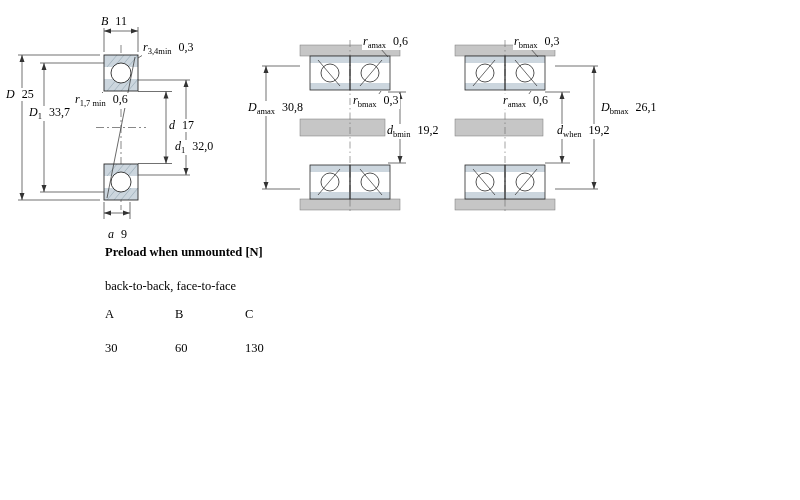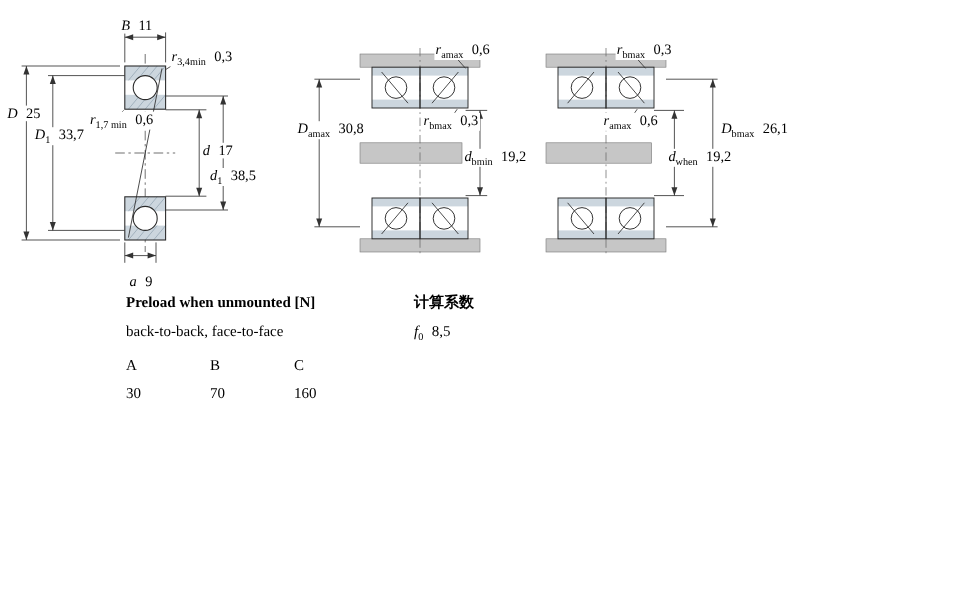--- a/index.html
+++ b/index.html
@@ -11,21 +11,21 @@
   svg.linework { position:absolute; left:0; top:0; }
   .dim-label { position:absolute; font-size:12px; line-height:1.05;
                white-space:nowrap; background:#fff; padding:0 1px; }
   .dim-label .sym { font-style:italic; }
   .dim-label sub { font-size:8.5px; }
   .dim-label .val { margin-left:7px; }
   .text-block { position:absolute; font-size:12.5px; line-height:1.15;font-family:Liberation Serif, serif; }
   .bold { font-weight:bold; }
   .row { display:flex; }
   .cell { width:70px; font-size:12.5px; }
-  .mt2 { margin-top:10px; }
+  .mt2 { margin-top:20px; }
   .mt13 { margin-top:13px; }
 </style>
 </head>
 <body>
 
 <div class="canvas">
 
   <svg class="linework" width="800" height="500" viewBox="0 0 800 500">
 
     <g>
@@ -193,21 +193,21 @@
   <div class="dim-label" style="left:28px;top:106px">
     <span class="sym">D</span><sub>1</sub><span class="val">33,7</span>
   </div>
   <div class="dim-label" style="left:74px;top:93px">
     <span class="sym">r</span><sub>1,7 min</sub><span class="val">0,6</span>
   </div>
   <div class="dim-label" style="left:168px;top:119px">
     <span class="sym">d</span><span class="val">17</span>
   </div>
   <div class="dim-label" style="left:174px;top:140px">
-    <span class="sym">d</span><sub>1</sub><span class="val">38,5</span>
+    <span class="sym">d</span><sub>1</sub><span class="val">32,0</span>
   </div>
   <div class="dim-label" style="left:107px;top:228px">
     <span class="sym">a</span><span class="val">9</span>
   </div>
 
   <div class="dim-label" style="left:362px;top:35px">
     <span class="sym">r</span><sub>amax</sub><span class="val">0,6</span>
   </div>
   <div class="dim-label" style="left:247px;top:101px">
     <span class="sym">D</span><sub>amax</sub><span class="val">30,8</span>
@@ -235,25 +235,19 @@
   <div class="text-block" style="left:105px;top:245px">
     <div class="bold">Preload when unmounted [N]</div>
     <div class="mt2">back-to-back, face-to-face</div>
     <div class="row mt13">
       <div class="cell">A</div>
       <div class="cell">B</div>
       <div class="cell">C</div>
     </div>
     <div class="row mt2">
       <div class="cell">30</div>
-      <div class="cell">70</div>
-      <div class="cell">160</div>
+      <div class="cell">60</div>
+      <div class="cell">130</div>
     </div>
   </div>
 
-  <div class="text-block" style="left:345px;top:245px">
-    <div class="bold">计算系数</div>
-    <div class="mt2">
-      <span class="sym" style="font-style:italic">f</span><sub style="font-size:8.5px">0</sub><span style="margin-left:7px">8,5</span>
-    </div>
-  </div>
 
 </div>
 
 </body></html>

